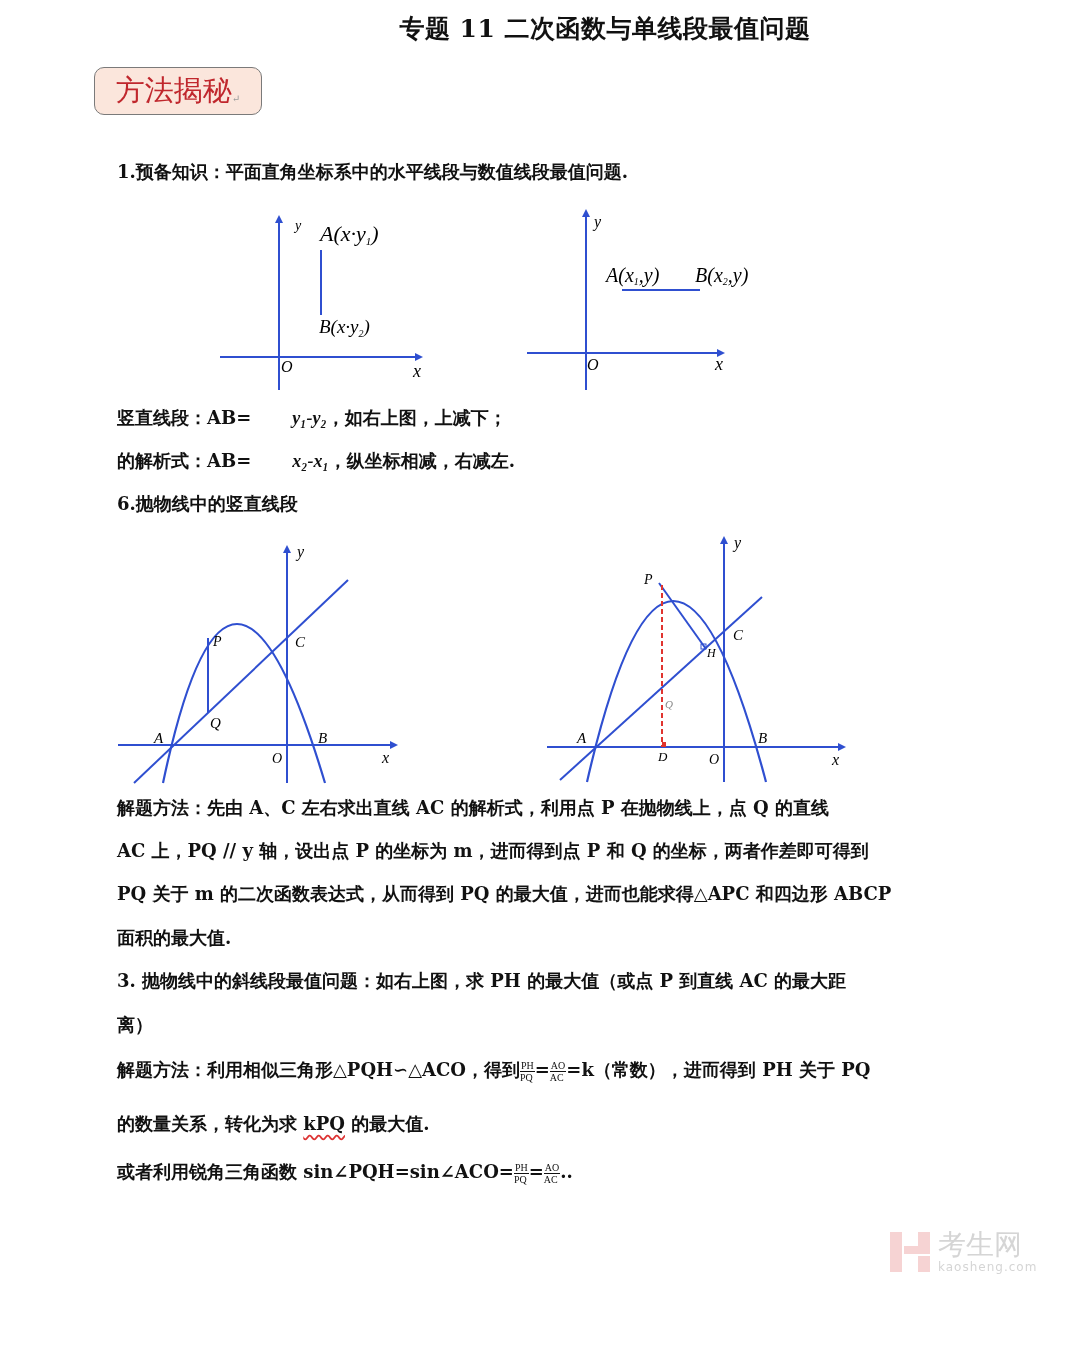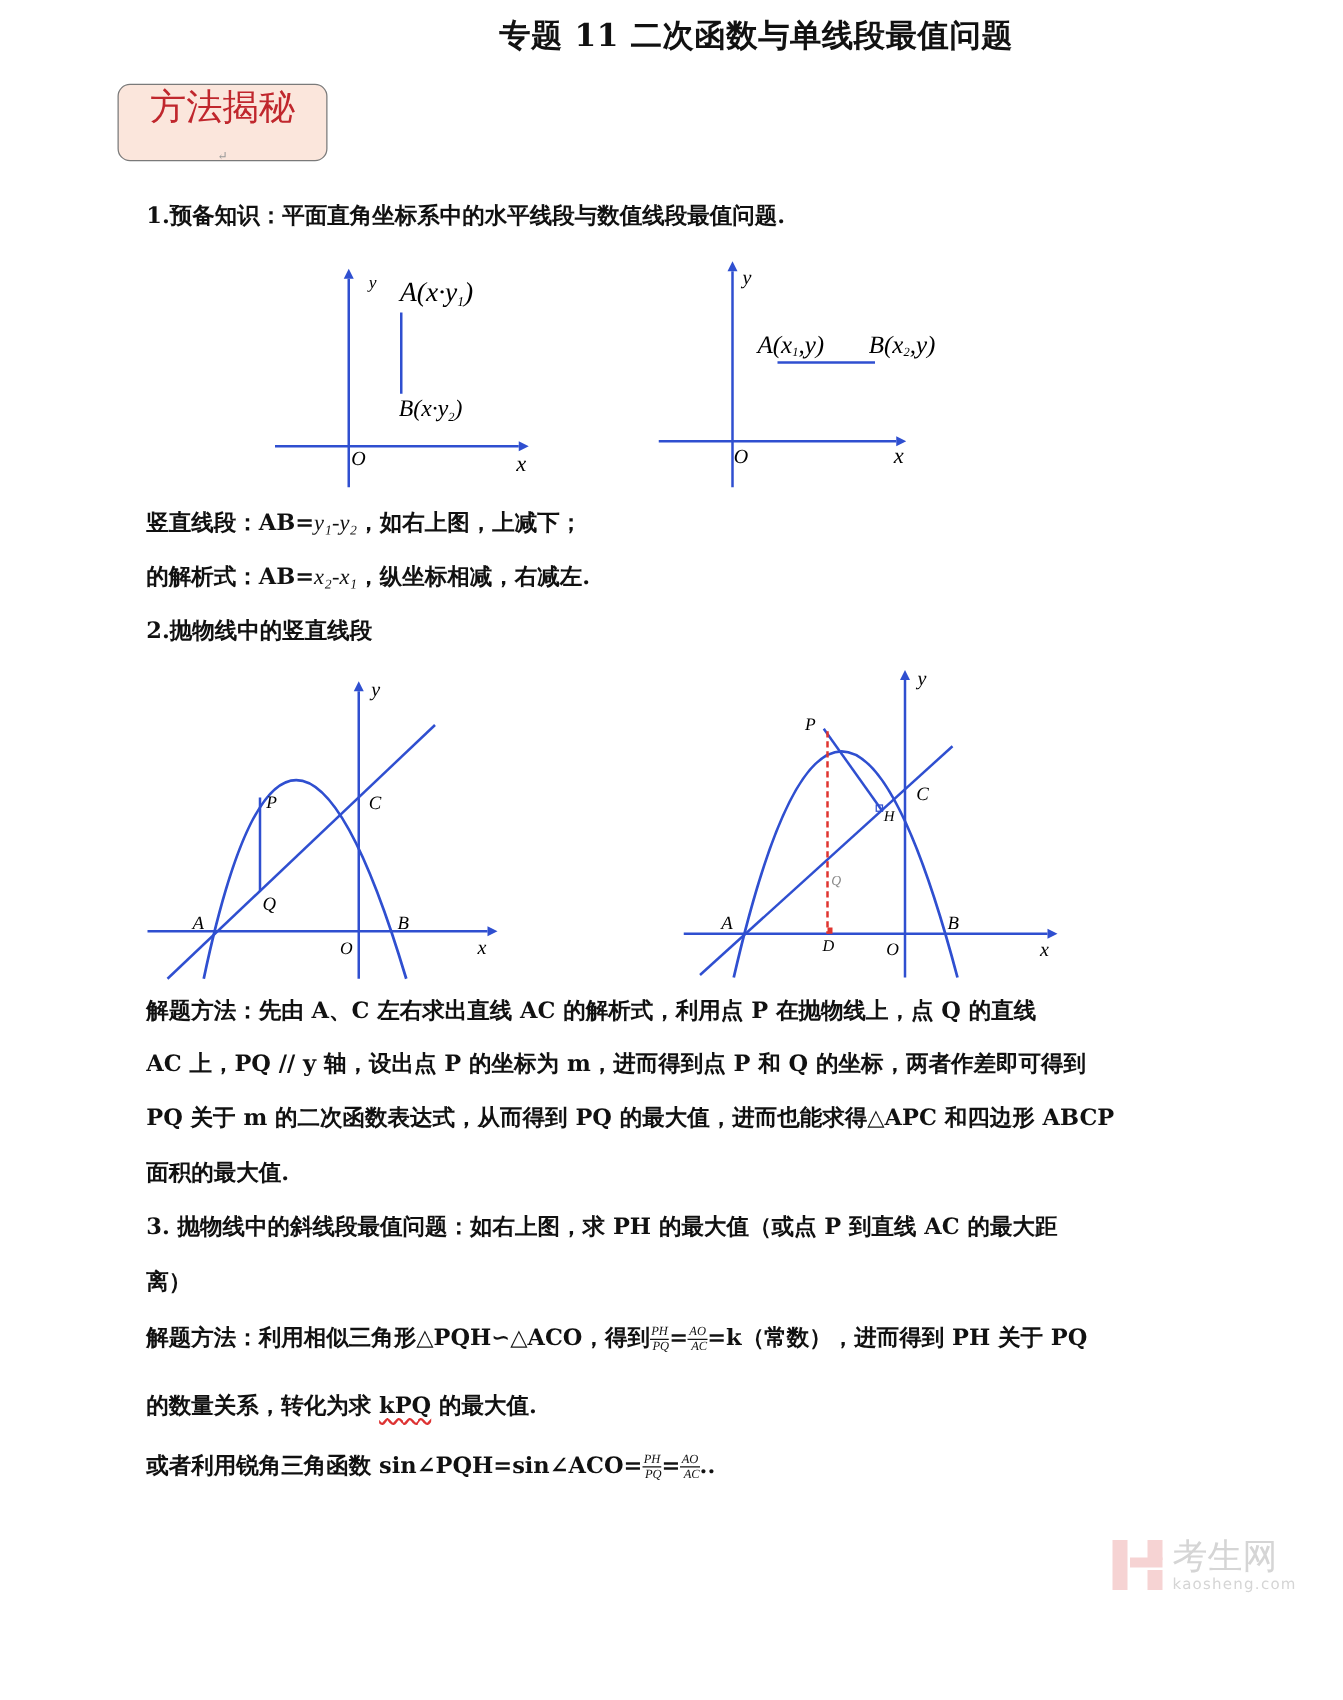--- a/index.html
+++ b/index.html
@@ -1,27 +1,27 @@
 <!DOCTYPE html>
 <html><head>
 <meta charset="utf-8">
 <style>
   html, body { margin:0; padding:0; background:#ffffff; }
   body { width:1074px; height:1360px; position:relative; overflow:hidden;
          font-family:"DejaVu Serif","Liberation Serif",serif; color:#111; }
   .abs { position:absolute; }
   .title { left:0; width:1210px; top:12px; text-align:center; font-size:25px; font-weight:bold; letter-spacing:0.5px; }
-  .badge { left:94px; top:67px; width:168px; height:62px; box-sizing:border-box;
+  .badge { left:94px; top:67px; width:168px; height:48px; box-sizing:border-box;
            border:1.5px solid #7a7a7a; border-radius:10px; background:#fbe6dc;
-           display:flex; align-items:center; justify-content:center;flex-direction:column; }
+           display:flex; align-items:center; justify-content:center; }
   .badge span.t { color:#c0272d; font-size:29px; font-family:"DejaVu Serif",serif; }
   .badge span.m { color:#999; font-size:10px; margin-top:14px; }
   .line { left:117px; font-size:18px; font-weight:bold; white-space:nowrap; }
-  .math { font-family:"Liberation Serif",serif; font-style:italic; font-weight:normal; }
-  .frac { display:inline-block; vertical-align:middle; text-align:right; font-size:10px; font-style:italic; font-weight:normal; line-height:11px; font-family:"Liberation Serif",serif; }
+  .math { font-family:"Liberation Serif",serif; font-style:italic; font-weight:bold;margin-left:41px; }
+  .frac { display:inline-block; vertical-align:middle; text-align:left; font-size:10px; font-weight:normal; line-height:11px; font-family:"Liberation Serif",serif; }
   .frac .n { display:block; border-bottom:1px solid #111; padding:0 1px; }
   .frac .d { display:block; }
   .wavy { text-decoration:underline wavy #d33; text-underline-offset:4px;margin-top:30px; }
   svg text { font-family:"Liberation Serif",serif; font-style:italic; }
   .watermark { left:888px; top:1230px; display:flex; align-items:center; }
   .wm-text { color:#d5d5d5; font-family:"DejaVu Sans",sans-serif; }
 </style>
 </head>
 <body>
 
@@ -59,21 +59,21 @@
   <text x="84" y="77" font-size="20">A(x<tspan font-size="10" dy="3">1</tspan><tspan dy="-3">,y)</tspan></text>
   <text x="173" y="77" font-size="20">B(x<tspan font-size="10" dy="3">2</tspan><tspan dy="-3">,y)</tspan></text>
 </svg>
 
 <div class="abs line" style="top:406px;">
   <span>竖直线段：AB=</span><span class="math">y₁-y₂</span><span>，如右上图，上减下；</span>
 </div>
 <div class="abs line" style="top:449px;">
   <span>的解析式：AB=</span><span class="math">x₂-x₁</span><span>，纵坐标相减，右减左.</span>
 </div>
-<div class="abs line" style="top:492px;">2.抛物线中的竖直线段</div>
+<div class="abs line" style="top:492px;">6.抛物线中的竖直线段</div>
 
 <svg class="abs" style="left:110px;top:535px;" width="300" height="250">
   <line x1="8" y1="210" x2="280" y2="210" stroke="#2f4fd0" stroke-width="2"></line>
   <polygon points="280,206 288,210 280,214" fill="#2f4fd0"></polygon>
   <line x1="177" y1="248" x2="177" y2="18" stroke="#2f4fd0" stroke-width="2"></line>
   <polygon points="173,18 177,10 181,18" fill="#2f4fd0"></polygon>
   <path d="M 53 248 Q 120 -70 215 248" fill="none" stroke="#2f4fd0" stroke-width="2.2"></path>
   <line x1="24" y1="248" x2="238" y2="45" stroke="#2f4fd0" stroke-width="2"></line>
   <line x1="98" y1="103" x2="98" y2="178" stroke="#2f4fd0" stroke-width="2"></line>
   <text x="187" y="22" font-size="16">y</text>

